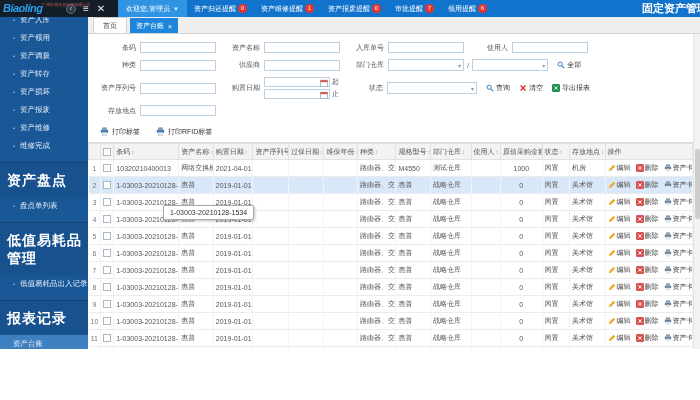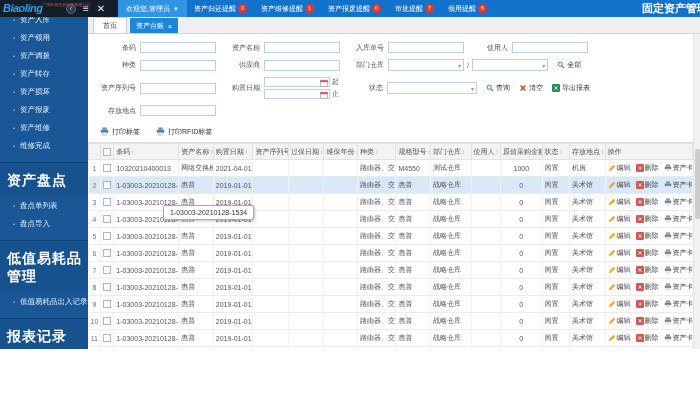--- a/index.html
+++ b/index.html
@@ -159,24 +159,20 @@
           <span>资产维修</span>
         </div>
         <div class="side-item">
           <span class="bullet">•</span>
           <span>维修完成</span>
         </div>
         <div class="side-header">资产盘点</div>
         <div class="side-item">
           <span class="bullet">•</span>
           <span>盘点单列表</span>
-        </div>
-        <div class="side-item">
-          <span class="bullet">•</span>
-          <span>盘点导入</span>
         </div>
         <div class="side-header">低值易耗品管理</div>
         <div class="side-item">
           <span class="bullet">•</span>
           <span>低值易耗品出入记录</span>
         </div>
         <div class="side-header">报表记录</div>
         <div class="side-item active">
           <span>资产台账</span>
         </div>

